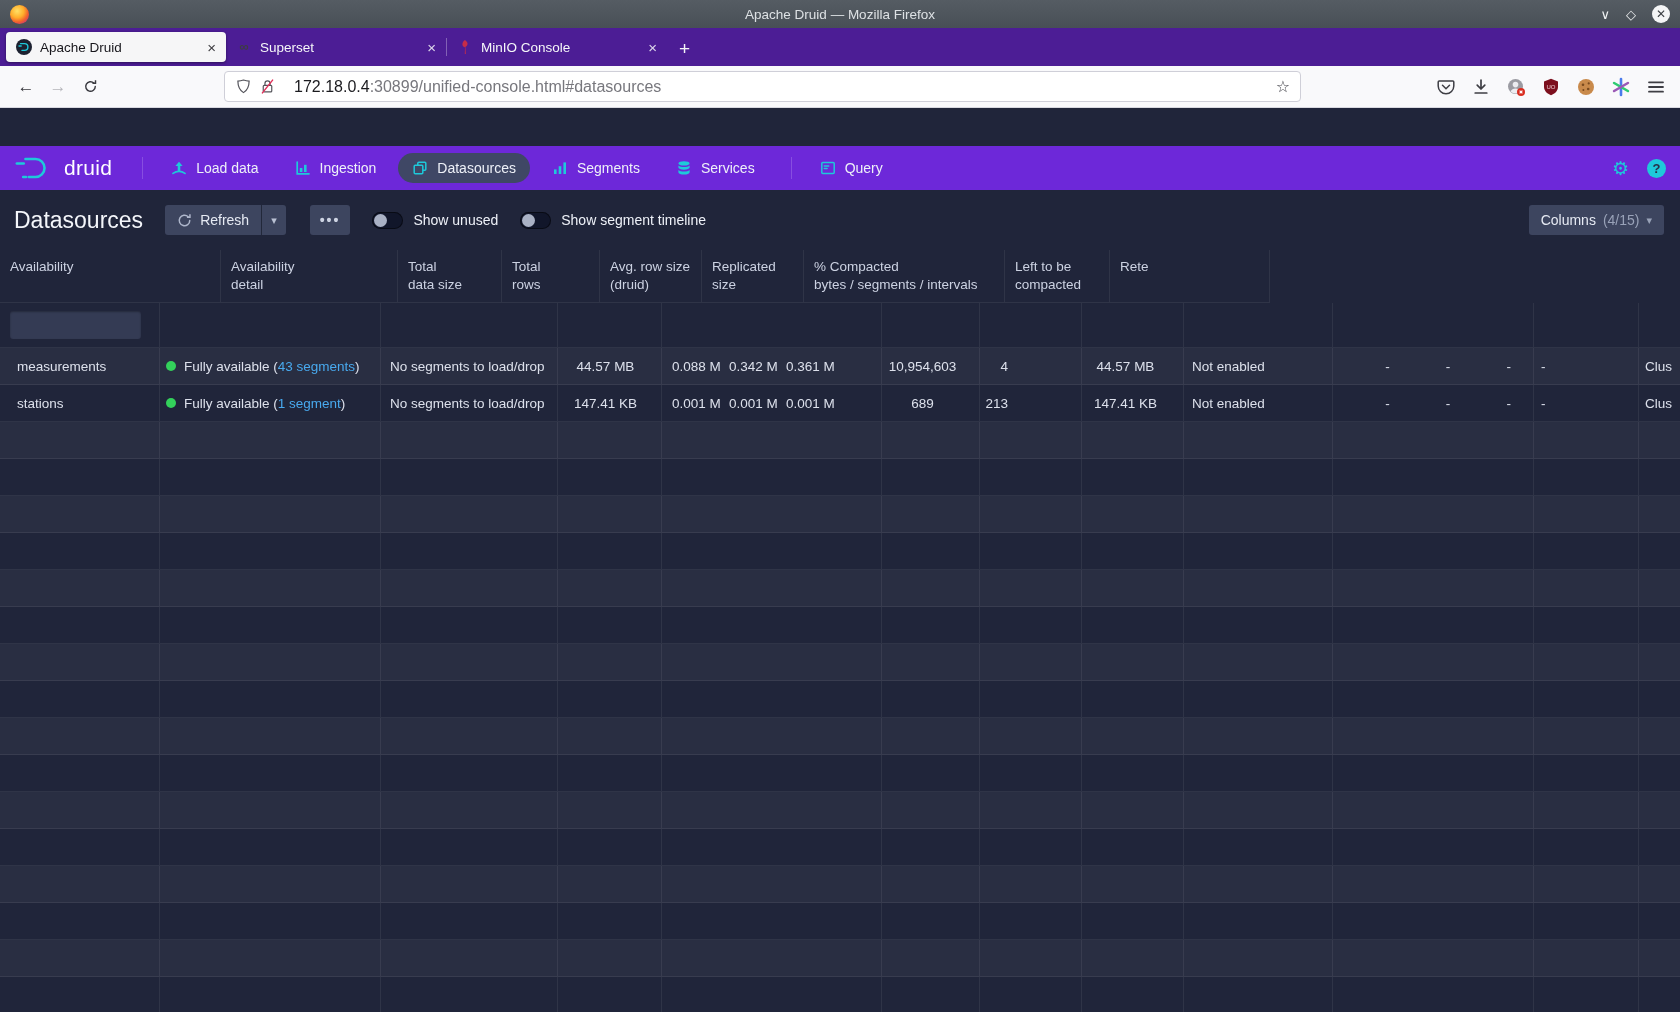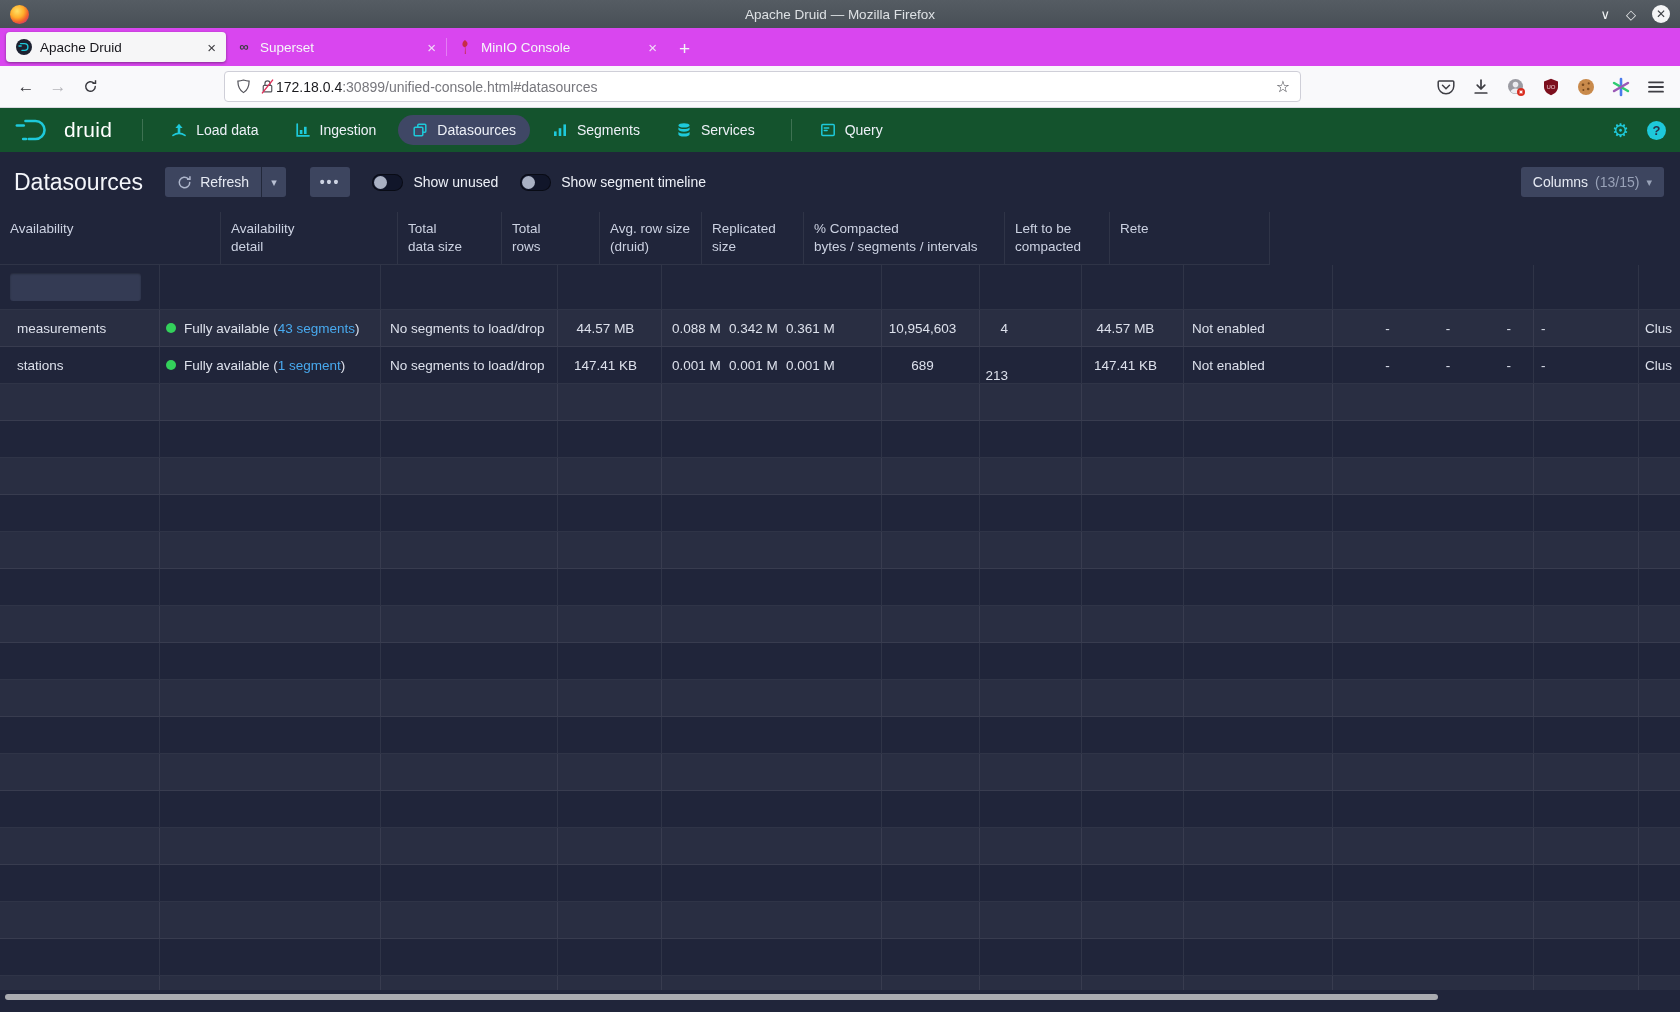--- a/index.html
+++ b/index.html
@@ -10,42 +10,42 @@
 
   
   .titlebar { height:28px; background:linear-gradient(#555c63,#484f56); display:flex; align-items:center; padding:0 10px; position:relative; }
   .ff-logo { width:19px; height:19px; border-radius:50%; background:radial-gradient(circle at 38% 32%, #ffe066 0%, #ffae2b 38%, #f2622c 62%, #c5337a 85%, #8e2f8f 100%); }
   .win-title { position:absolute; left:0; right:0; text-align:center; color:#dde1e4; font-size:13.5px; }
   .win-controls { margin-left:auto; display:flex; align-items:center; gap:16px; z-index:2; }
   .win-btn { color:#f2f4f5; font-size:13px; line-height:1; cursor:default; }
   .win-close { width:18px; height:18px; border-radius:50%; background:#f4f5f6; color:#3c3f44; display:flex; align-items:center; justify-content:center; font-size:12px; font-weight:bold; }
 
   
-  .tabstrip { height:38px; background:#d946ef; display:flex; align-items:flex-end; padding:0 6px; }
+  .tabstrip { height:38px; background:#4c1d95; display:flex; align-items:flex-end; padding:0 6px; }
   .tab { width:220px; height:30px; margin-bottom:4px; display:flex; align-items:center; padding:0 8px 0 10px; border-radius:4px; color:#f6f7f9; font-size:13.5px; position:relative; cursor:default; }
   .tab.active { background:#f6f6f7; color:#17161b; box-shadow:0 1px 3px rgba(0,0,0,.4); }
   .tab .favicon { width:16px; height:16px; margin-right:8px; flex:none; }
   .tab .tab-label { flex:1; overflow:hidden; white-space:nowrap; }
   .tab .tab-close { flex:none; font-size:15px; line-height:1; opacity:.85; padding:0 2px; }
   .tab-divider { width:1px; height:18px; background:rgba(255,255,255,.3); margin-bottom:10px; }
   .newtab-btn { color:#f3f4f6; font-size:19px; margin:0 0 8px 12px; line-height:1; }
 
   
   .toolbar { height:42px; background:#f9f9fb; border-bottom:1px solid #d9d9e0; display:flex; align-items:center; padding:0 10px; }
   .nav-arrow { font-size:17px; color:#37373d; width:32px; text-align:center; }
   .nav-arrow.disabled { color:#b5b5ba; }
   .urlbar { width:1077px; height:31px; margin-left:118px; background:#ffffff; border:1px solid #cfcfd8; border-radius:4px; display:flex; align-items:center; padding:0 10px; }
-  .url-text { font-size:14px; margin-left:0; color:#1b1b1f; }
+  .url-text { font-size:16px; margin-left:18px; color:#1b1b1f; }
   .url-text .url-rest { color:#77777d; }
   .url-star { margin-left:auto; font-size:16px; color:#47474e; }
   .toolbar-right { margin-left:auto; display:flex; align-items:center; gap:15px; padding-right:4px; }
   .tb-icon { width:20px; height:20px; }
 
   
-  .dnav { height:44px; background:#14532d; display:flex; align-items:center; padding:16px 14px; }
+  .dnav { height:44px; background:#6d28d9; display:flex; align-items:center; padding:16px 14px;margin-top:38px; }
   .brand { display:flex; align-items:center; gap:8px; margin-right:16px; }
   .brand-text { color:#ffffff; font-size:21px; letter-spacing:.3px; }
   .dnav-divider { width:1px; height:22px; background:rgba(255,255,255,.18); margin:0 14px; }
   .dnav-item { display:flex; align-items:center; gap:9px; color:#eef1f8; font-size:14px; padding:7px 14px; border-radius:17px; margin-right:8px; cursor:default; }
   .dnav-item.active { background:#3f4765; }
   .dnav-right { margin-left:auto; display:flex; align-items:center; gap:18px; }
   .gear { color:var(--cyan); font-size:19px; line-height:1; }
   .help-circle { width:19px; height:19px; border-radius:50%; background:var(--cyan); color:#263047; font-size:13px; font-weight:bold; display:flex; align-items:center; justify-content:center; }
 
   
@@ -343,21 +343,21 @@
       <span class="toggle-label">Show unused</span>
     </span>
     <span class="toggle-group">
       <span class="switch">
           <span class="knob"></span>
         </span>
       <span class="toggle-label">Show segment timeline</span>
     </span>
     <span class="btn columns-btn">
       <span>Columns</span>
-      <span class="columns-count">(13/15)</span>
+      <span class="columns-count">(4/15)</span>
       <span class="btn-caret">▾</span>
     </span>
   </div>
 
   <div class="table-wrap">
     <div class="tbl" id="tbl">
         <div class="trow">
           <div class="cell th" style="width: 221px;"><span>Availability</span></div>
           <div class="cell th" style="width: 177px;"><span>Availability</span><span class="h2">detail</span></div>
           <div class="cell th" style="width: 104px;"><span>Total</span><span class="h2">data size</span></div>
@@ -426,21 +426,21 @@
             <span>)</span>
           </div>
           <div class="cell dcell c-detail" style="width: 177px;">No segments to load/drop</div>
           <div class="cell dcell c-center" style="width: 104px;">147.41 KB</div>
           <div class="cell dcell c-seg" style="width: 220px;">
             <span>0.001 M</span>
             <span>0.001 M</span>
             <span>0.001 M</span>
           </div>
           <div class="cell dcell c-trows" style="width: 98px;">689</div>
-          <div class="cell dcell c-avg" style="width: 102px; align-items: flex-end;">
+          <div class="cell dcell c-avg" style="width: 102px;">
             <span class="num24">213</span>
           </div>
           <div class="cell dcell c-repl" style="width: 102px;">147.41 KB</div>
           <div class="cell dcell c-compaction" style="width: 149px;">Not enabled</div>
           <div class="cell dcell c-pct" style="width: 201px;">
             <span>-</span>
             <span>-</span>
             <span>-</span>
           </div>
           <div class="cell dcell c-left" style="width: 105px;">-</div>

